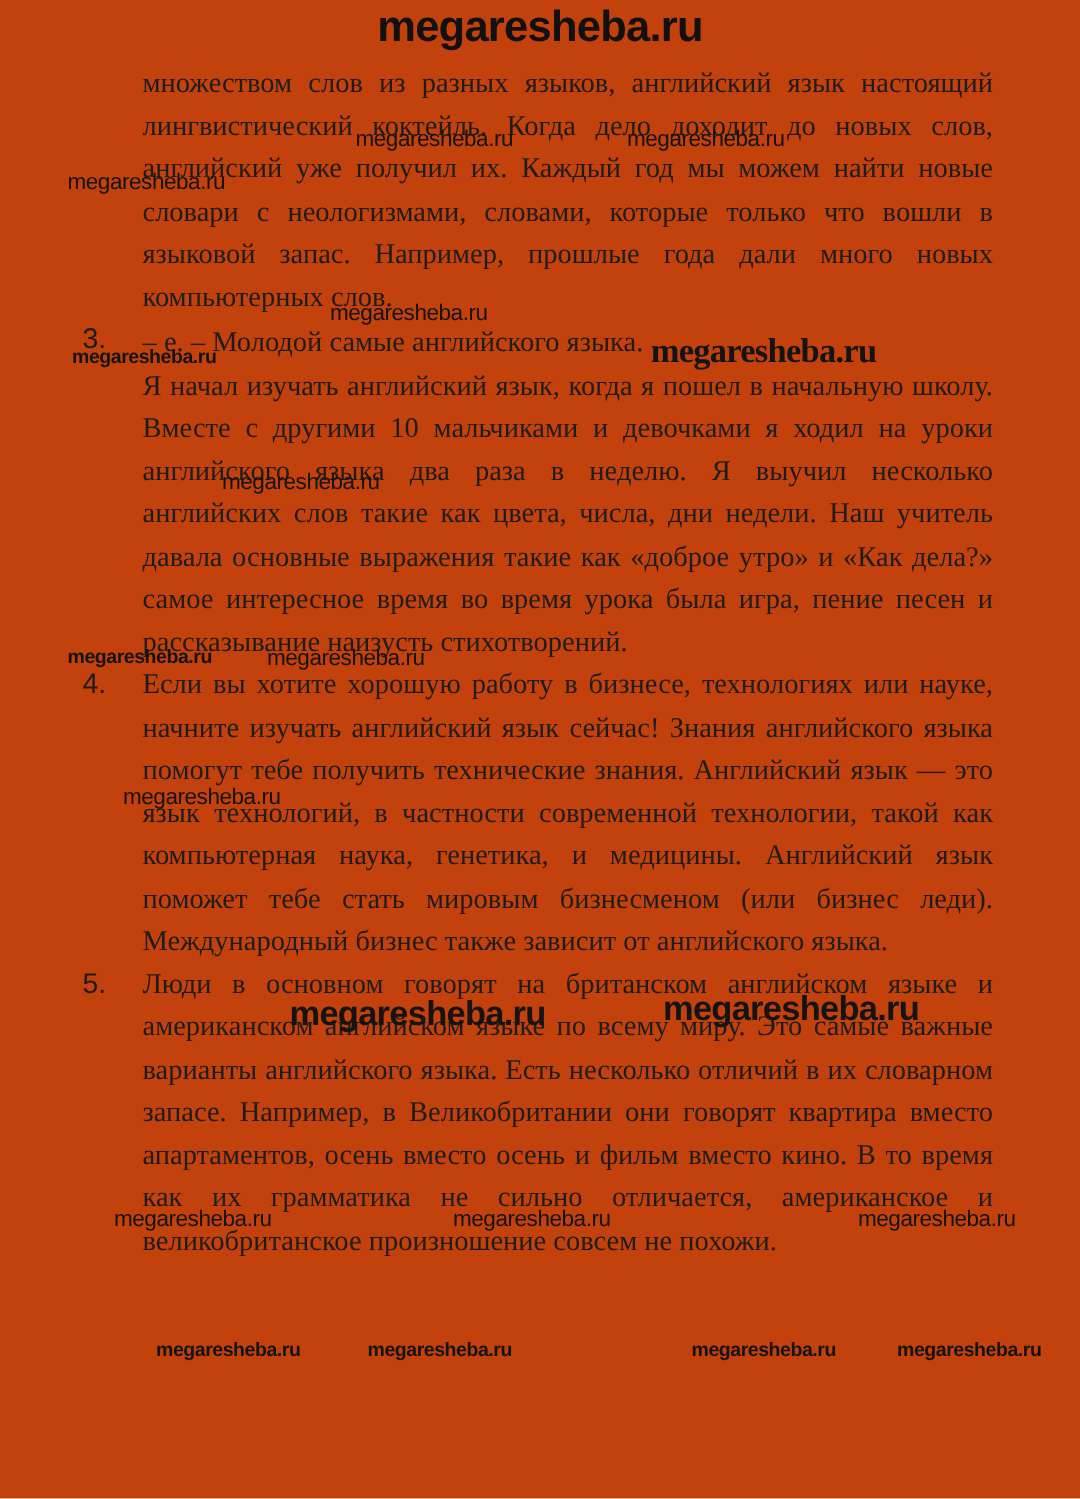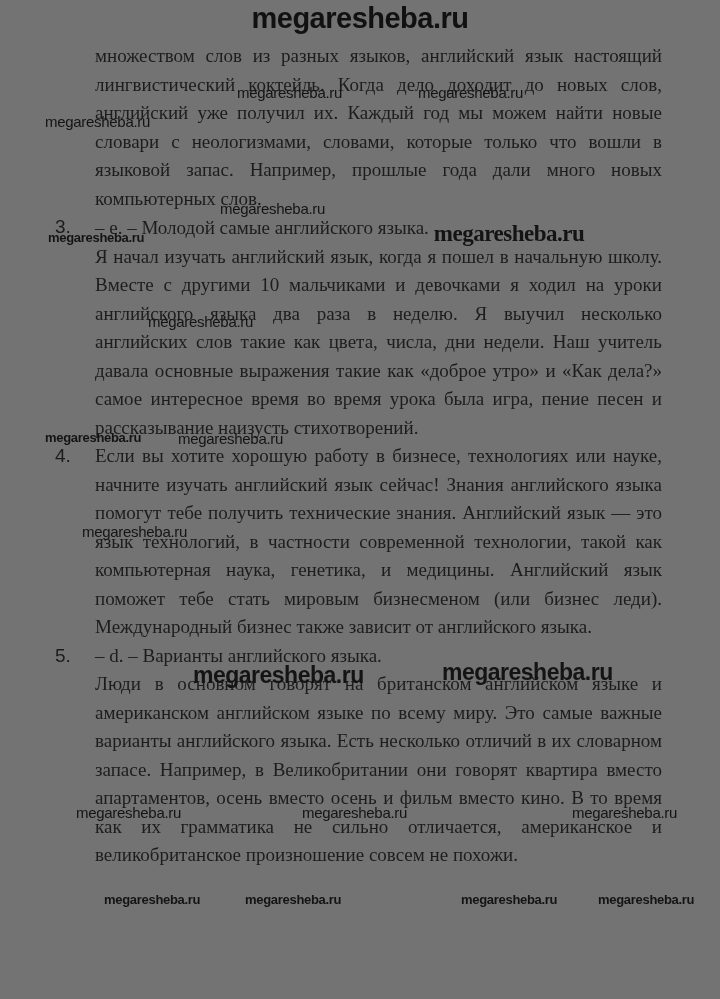--- a/index.html
+++ b/index.html
@@ -1,19 +1,19 @@
 <!DOCTYPE html>
 <html><head>
 <meta charset="utf-8">
 <style>
   html,body{margin:0;padding:0;background:#ffffff;}
   .page{
     position:relative;
     width:720px;height:999px;
-    background:#737373;
+    background:#c2410c;
     color:#1c1c1c;
     font-family:"Liberation Sans", sans-serif;
     overflow:hidden;
   }
   .site-title{
     margin:0;
     padding-top:2px;
     height:40px;
     text-align:center;
     font-size:29px;
@@ -76,21 +76,20 @@
     <p class="para body-text">Я начал изучать английский язык, когда я пошел в начальную школу. Вместе с другими 10 мальчиками и девочками я ходил на уроки английского языка два раза в неделю. Я выучил несколько английских слов такие как цвета, числа, дни недели. Наш учитель давала основные выражения такие как «доброе утро» и «Как дела?» самое интересное время во время урока была игра, пение песен и рассказывание наизусть стихотворений.</p>
   </section>
 
   <section class="item">
     <span class="num">4.</span>
     <p class="para body-text">Если вы хотите хорошую работу в бизнесе, технологиях или науке, начните изучать английский язык сейчас! Знания английского языка помогут тебе получить технические знания. Английский язык — это язык технологий, в частности современной технологии, такой как компьютерная наука, генетика, и медицины. Английский язык поможет тебе стать мировым бизнесменом (или бизнес леди). Международный бизнес также зависит от английского языка.</p>
   </section>
 
   <section class="item">
     <span class="num">5.</span>
-    <p class="heading body-text"><span>– d. – Варианты английского языка.</span></p>
     <p class="para body-text">Люди в основном говорят на британском английском языке и американском английском языке по всему миру. Это самые важные варианты английского языка. Есть несколько отличий в их словарном запасе. Например, в Великобритании они говорят квартира вместо апартаментов, осень вместо осень и фильм вместо кино. В то время как их грамматика не сильно отличается, американское и великобританское произношение совсем не похожи.</p>
   </section>
 
   <span class="wm wm-reg" style="left:237px;top:84px;">megaresheba.ru</span>
   <span class="wm wm-reg" style="left:418px;top:84px;">megaresheba.ru</span>
   <span class="wm wm-reg" style="left:45px;top:113px;">megaresheba.ru</span>
   <span class="wm wm-reg" style="left:220px;top:200px;">megaresheba.ru</span>
   <span class="wm wm-bold-sm" style="left:48px;top:230px;">megaresheba.ru</span>
   <span class="wm wm-reg" style="left:148px;top:313px;">megaresheba.ru</span>
   <span class="wm wm-bold-sm" style="left:45px;top:430px;">megaresheba.ru</span>

